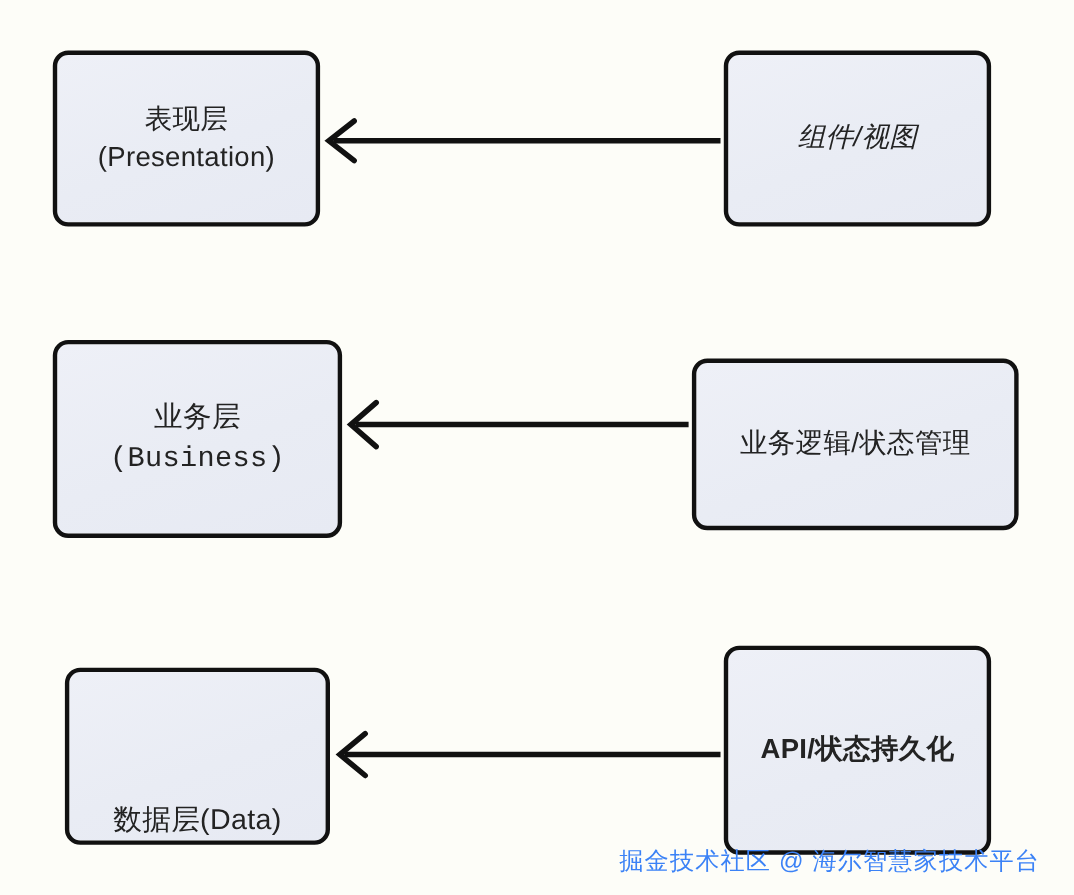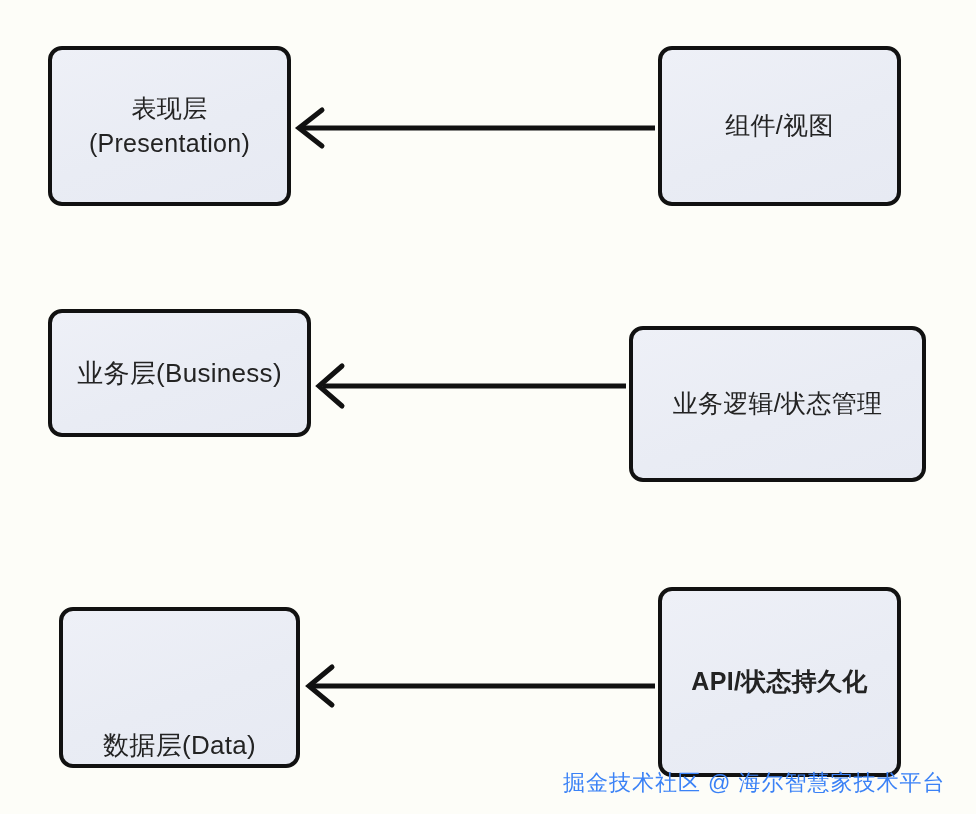--- a/index.html
+++ b/index.html
@@ -43,23 +43,23 @@
     white-space: pre-line;
     z-index: 2;
   }
   .node-label {
     display: block;
     padding: 0 10px;
     white-space: pre-line;
   }
   
   #node-presentation { left: 48px;  top: 46px;  width: 243px; height: 160px; }
-  #node-component    { left: 658px; top: 46px;  width: 243px; height: 160px; }
+  #node-component    { left: 658px; top: 46px;  width: 243px; height: 160px; font-style: italic; }
   
-  #node-business       { left: 48px;  top: 309px; width: 263px; height: 128px; }
+  #node-business       { left: 48px;  top: 309px; width: 263px; height: 180px; font-family: Liberation Mono, monospace; }
   #node-business-logic { left: 629px; top: 326px; width: 297px; height: 156px; }
   
   #node-data        { left: 59px;  top: 607px; width: 241px; height: 161px; align-items: flex-end; }
   #node-api         { left: 658px; top: 587px; width: 243px; height: 190px; font-weight: bold; }
 
   #node-business .node-label,
   #node-data .node-label { font-size: 26px; }
 
   .watermark {
     position: absolute;

